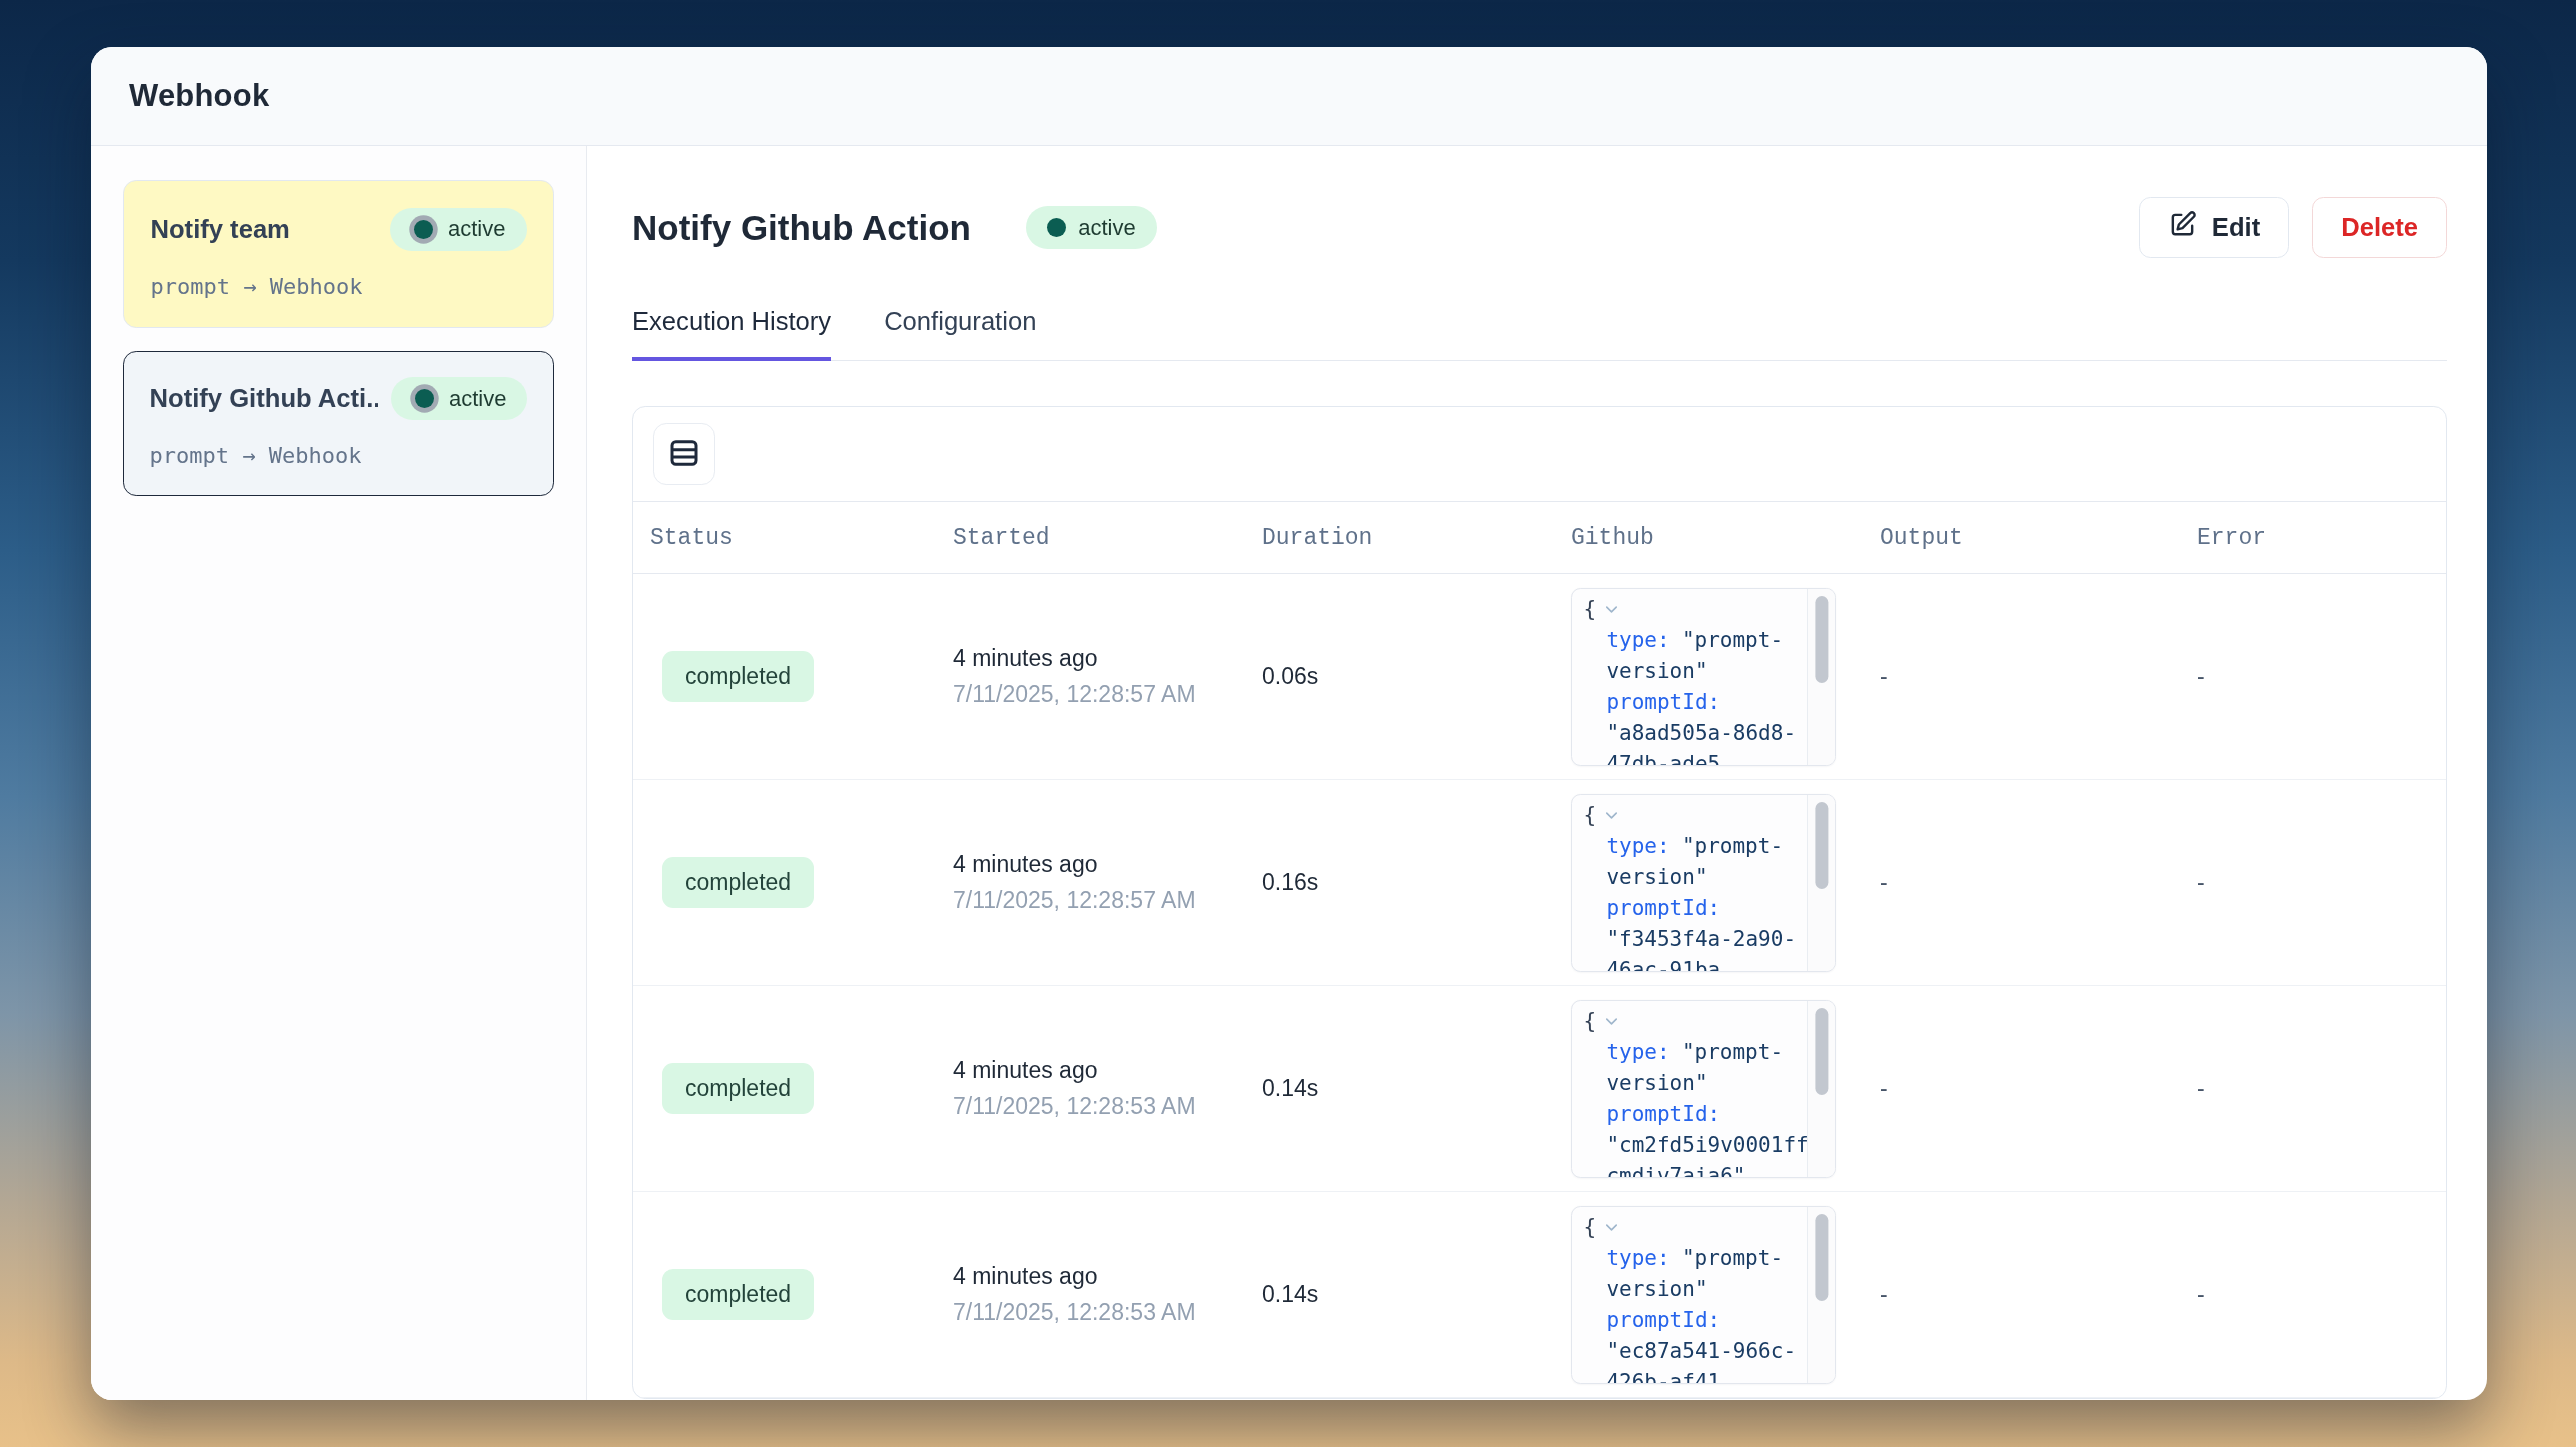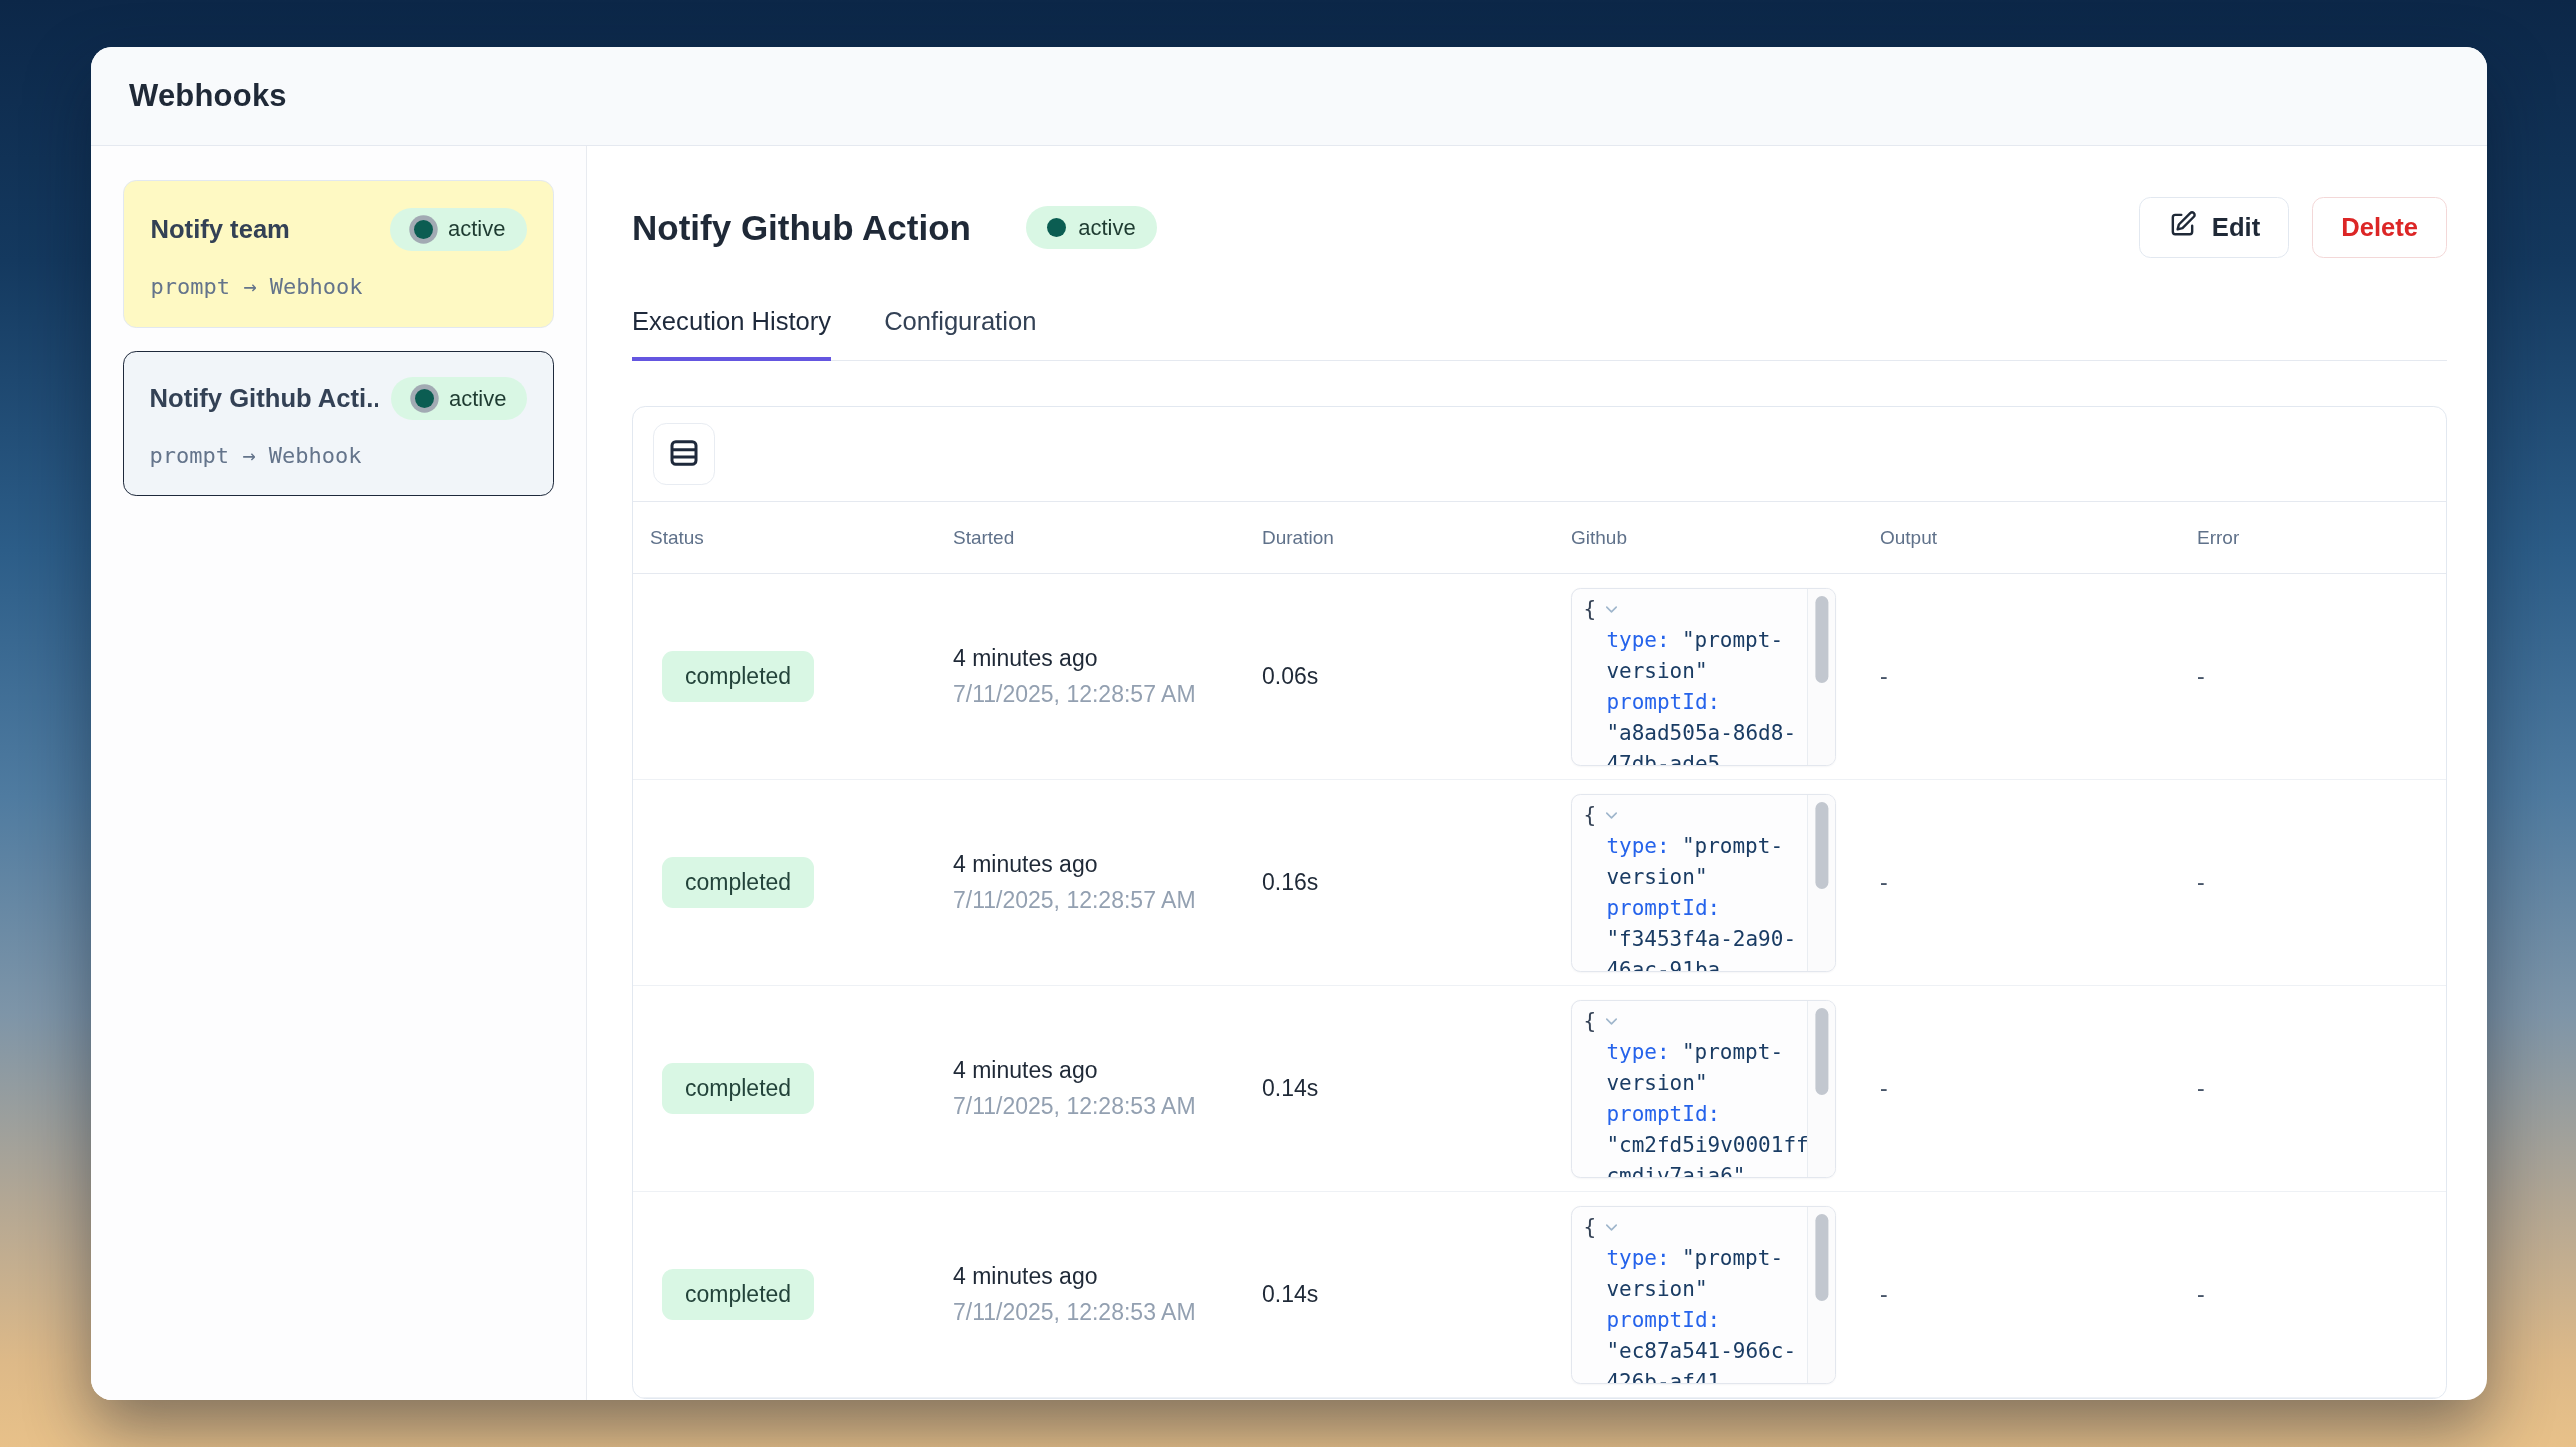--- a/index.html
+++ b/index.html
@@ -77,21 +77,21 @@
     width:62px; height:62px; border:0.9px solid #e8ecf2; border-radius:13.2px; background:#ffffff;
     display:flex; align-items:center; justify-content:center; cursor:pointer;
   }
   .icon-btn svg { width:36px; height:36px; stroke:#1e293b; stroke-width:2; fill:none; }
 
   .grid-head, .grid-row {
     display:grid; grid-template-columns:303px 309px 309px 309px 317px 1fr;
     padding-left:17px; align-items:center;
   }
   .grid-head { height:72px; border-bottom:0.9px solid #e5e9f0; }
-  .grid-head .col { font-size:19px; font-weight:500; color:#5f718a; }
+  .grid-head .col { font-size:23px; font-weight:500; color:#5f718a;font-family:Liberation Mono, monospace; }
   .grid-row { height:206px; border-bottom:0.9px solid #eef1f5; }
 
   .pill-completed {
     display:inline-block; background:#d9f7e4; color:#23433a; font-size:23px;
     padding:12.3px 23px; border-radius:11px;margin-left:12px;
   }
   .started-rel { font-size:23px; color:#1f2937; }
   .started-abs { font-size:23px; color:#93a0b1; margin-top:8.5px; }
   .duration { font-size:23px; color:#1f2937; }
   .dash { font-size:23px; color:#475569; }
@@ -111,21 +111,21 @@
   .j-chev svg { width:19px; height:19px; stroke:#9fb6cc; stroke-width:2; fill:none; stroke-linecap:round; stroke-linejoin:round; }
   .json-scroll { width:28px; flex:0 0 28px; border-left:0.9px solid #e9edf2; background:#fbfbfc; position:relative; }
   .json-thumb { position:absolute; top:7.6px; left:50%; transform:translateX(-50%); width:13.2px; height:87px; border-radius:6.6px; background:#c2c7cf; }
 </style>
 </head>
 <body>
 
 <div class="window">
 
   <div class="win-header">
-    <div class="win-title">Webhooks</div>
+    <div class="win-title">Webhook</div>
   </div>
 
   <div class="layout">
 
     <div class="sidebar">
 
       <div class="wh-card">
         <div class="wh-card-top">
           <div class="wh-name">Notify team</div>
           <span class="badge">

